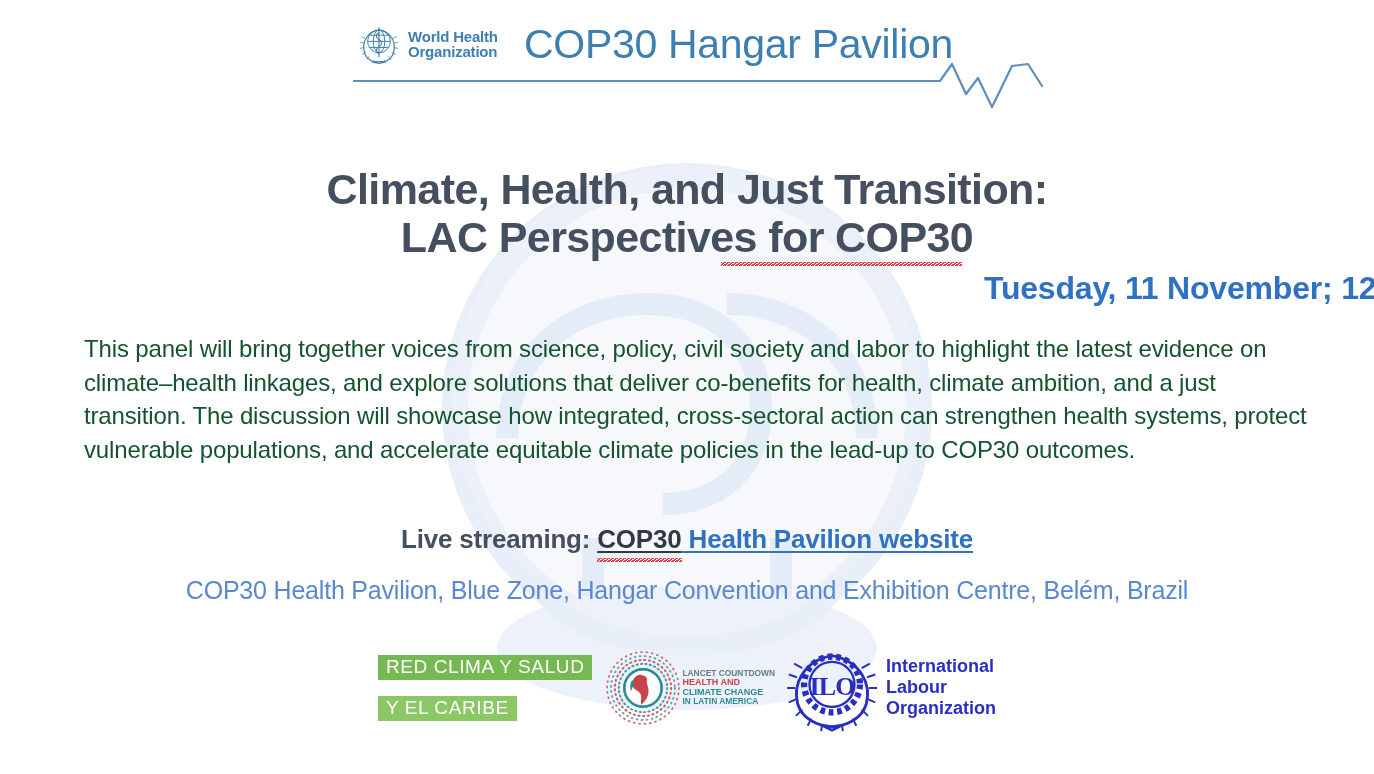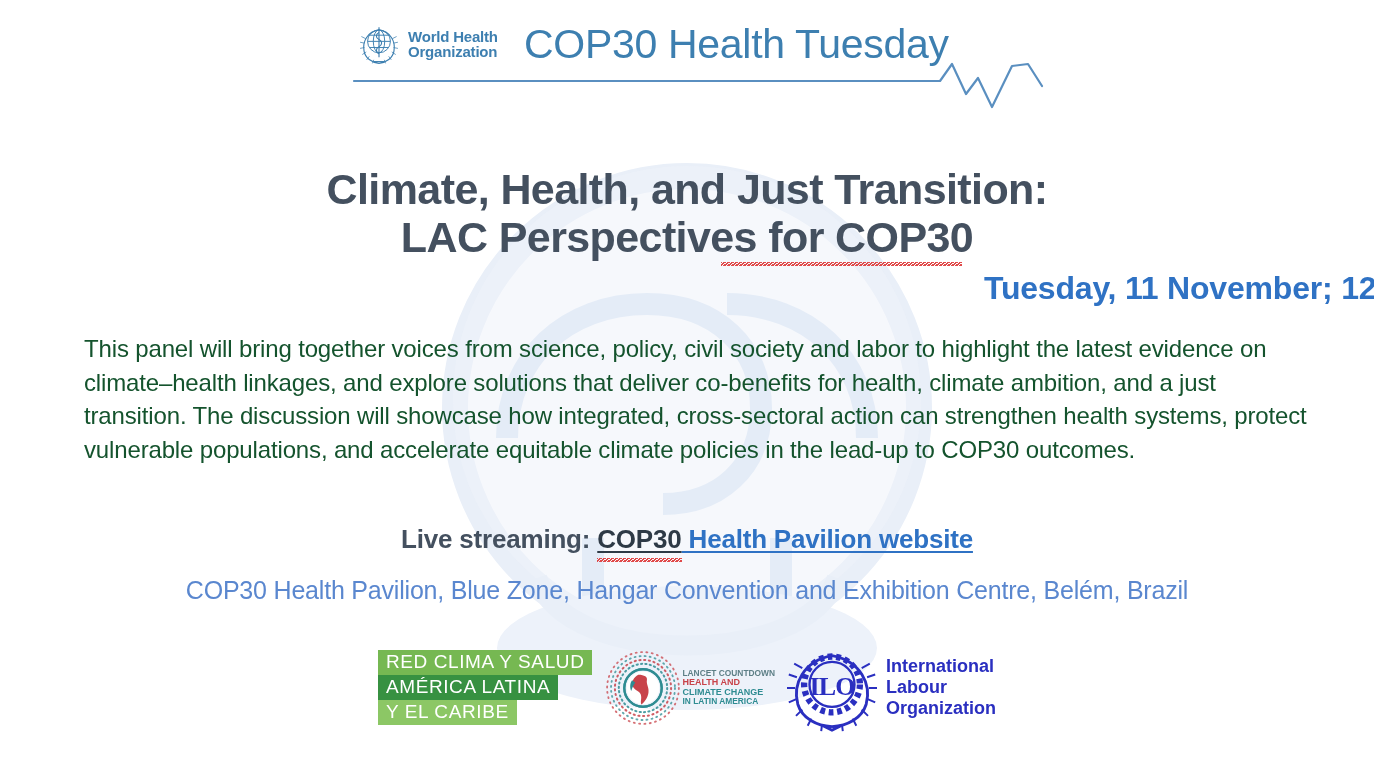--- a/index.html
+++ b/index.html
@@ -113,21 +113,21 @@
 
   
   .footer-logos{
     position:absolute;left:0;top:640px;width:1374px;height:95px;
     display:flex;align-items:center;justify-content:center;gap:12px;
     z-index:4;
   }
   .logo-block{display:flex;align-items:center;}
 
   
-  .rcs{display:flex;flex-direction:column;align-items:flex-start;}
+  .rcs{display:flex;flex-direction:column;align-items:flex-start;gap:16px;}
   .rcs-band{
     color:#ffffff;
     font-size:19px;
     letter-spacing:0.6px;
     padding:1px 8px 2px 8px;
     line-height:22px;
     white-space:nowrap;
     font-weight:normal;
   }
   .rcs-b1{background:#76b852;}
@@ -199,21 +199,21 @@
           <path d="M50 24 C42 28 42 36 50 40 C58 44 58 52 50 56 C42 60 42 68 50 72"></path>
         </g>
         <path d="M38 90 H62" stroke="#3d7fb0" stroke-width="2.6" fill="none"></path>
       </svg>
       <div class="who-wordmark">
         <div>World Health</div>
         <div>Organization</div>
       </div>
     </div>
 
-    <div class="pavilion-title">COP30 Health Tuesday</div>
+    <div class="pavilion-title">COP30 Hangar Pavilion</div>
 
     <svg class="ecg" viewBox="0 0 700 52" xmlns="http://www.w3.org/2000/svg" preserveAspectRatio="none">
       <polyline points="2,19 588,19 600,2 614,32 626,16 640,45 660,4 676,2 690,24" fill="none" stroke="#5a8fc0" stroke-width="2.2" stroke-linejoin="round" stroke-linecap="round"></polyline>
     </svg>
   </div>
 
   <div class="content">
 
     <div class="main-title">
       <div>Climate, Health, and Just Transition:</div>
@@ -232,21 +232,20 @@
     </div>
 
     <div class="venue-line">COP30 Health Pavilion, Blue Zone, Hangar Convention and Exhibition Centre, Belém, Brazil</div>
   </div>
 
   <div class="footer-logos">
 
     <div class="logo-block">
       <div class="rcs">
         <div class="rcs-band rcs-b1">RED CLIMA Y SALUD</div>
-        <div class="rcs-band rcs-b2">AMÉRICA LATINA</div>
         <div class="rcs-band rcs-b3">Y EL CARIBE</div>
       </div>
     </div>
 
     <div class="logo-block lancet">
       <svg width="78" height="78" viewBox="0 0 100 100" xmlns="http://www.w3.org/2000/svg">
         <g stroke-linecap="round">
           <circle cx="50" cy="50" r="46" fill="none" stroke="#c8434a" stroke-width="2.4" stroke-dasharray="1.3 5.6" opacity="0.75"></circle>
           <circle cx="50" cy="50" r="41" fill="none" stroke="#2e8c92" stroke-width="2.4" stroke-dasharray="1.3 5.2" opacity="0.75"></circle>
           <circle cx="50" cy="50" r="36" fill="none" stroke="#c8434a" stroke-width="2.6" stroke-dasharray="1.5 4.6" opacity="0.85"></circle>

